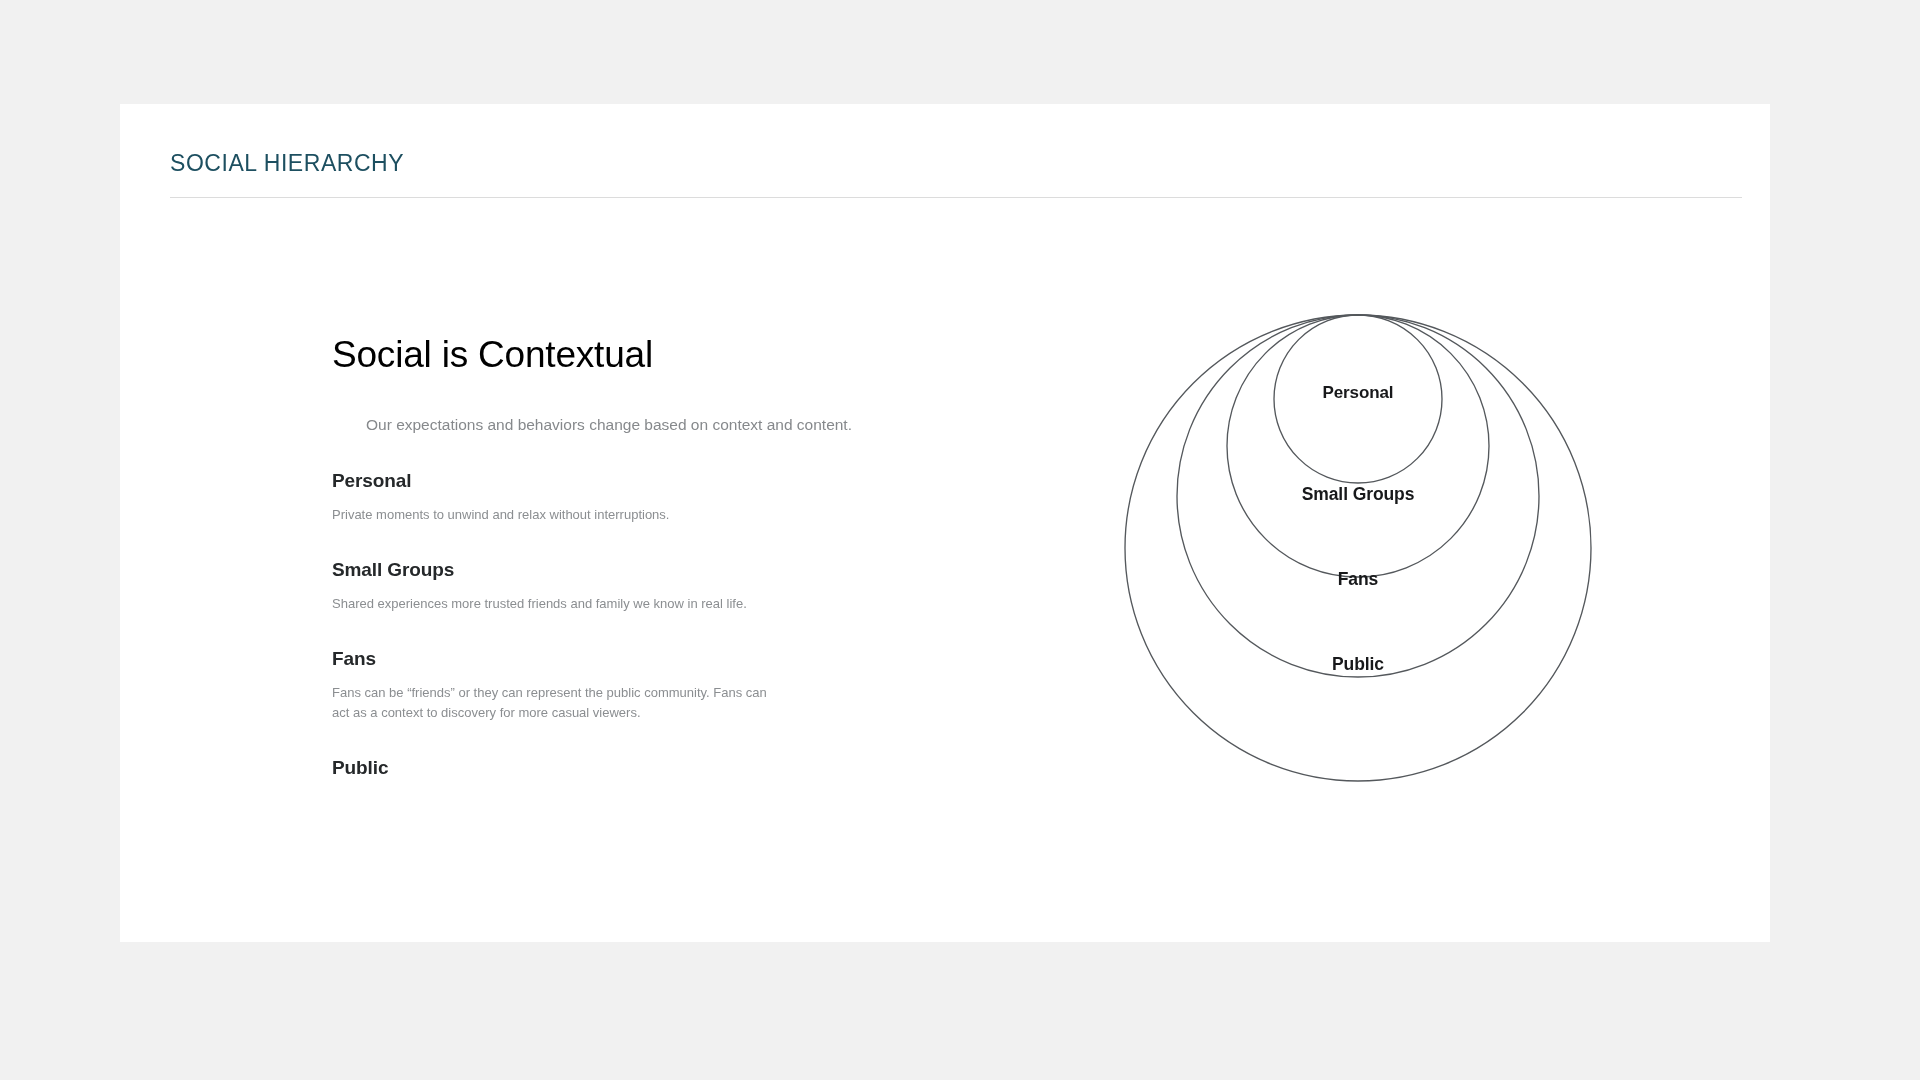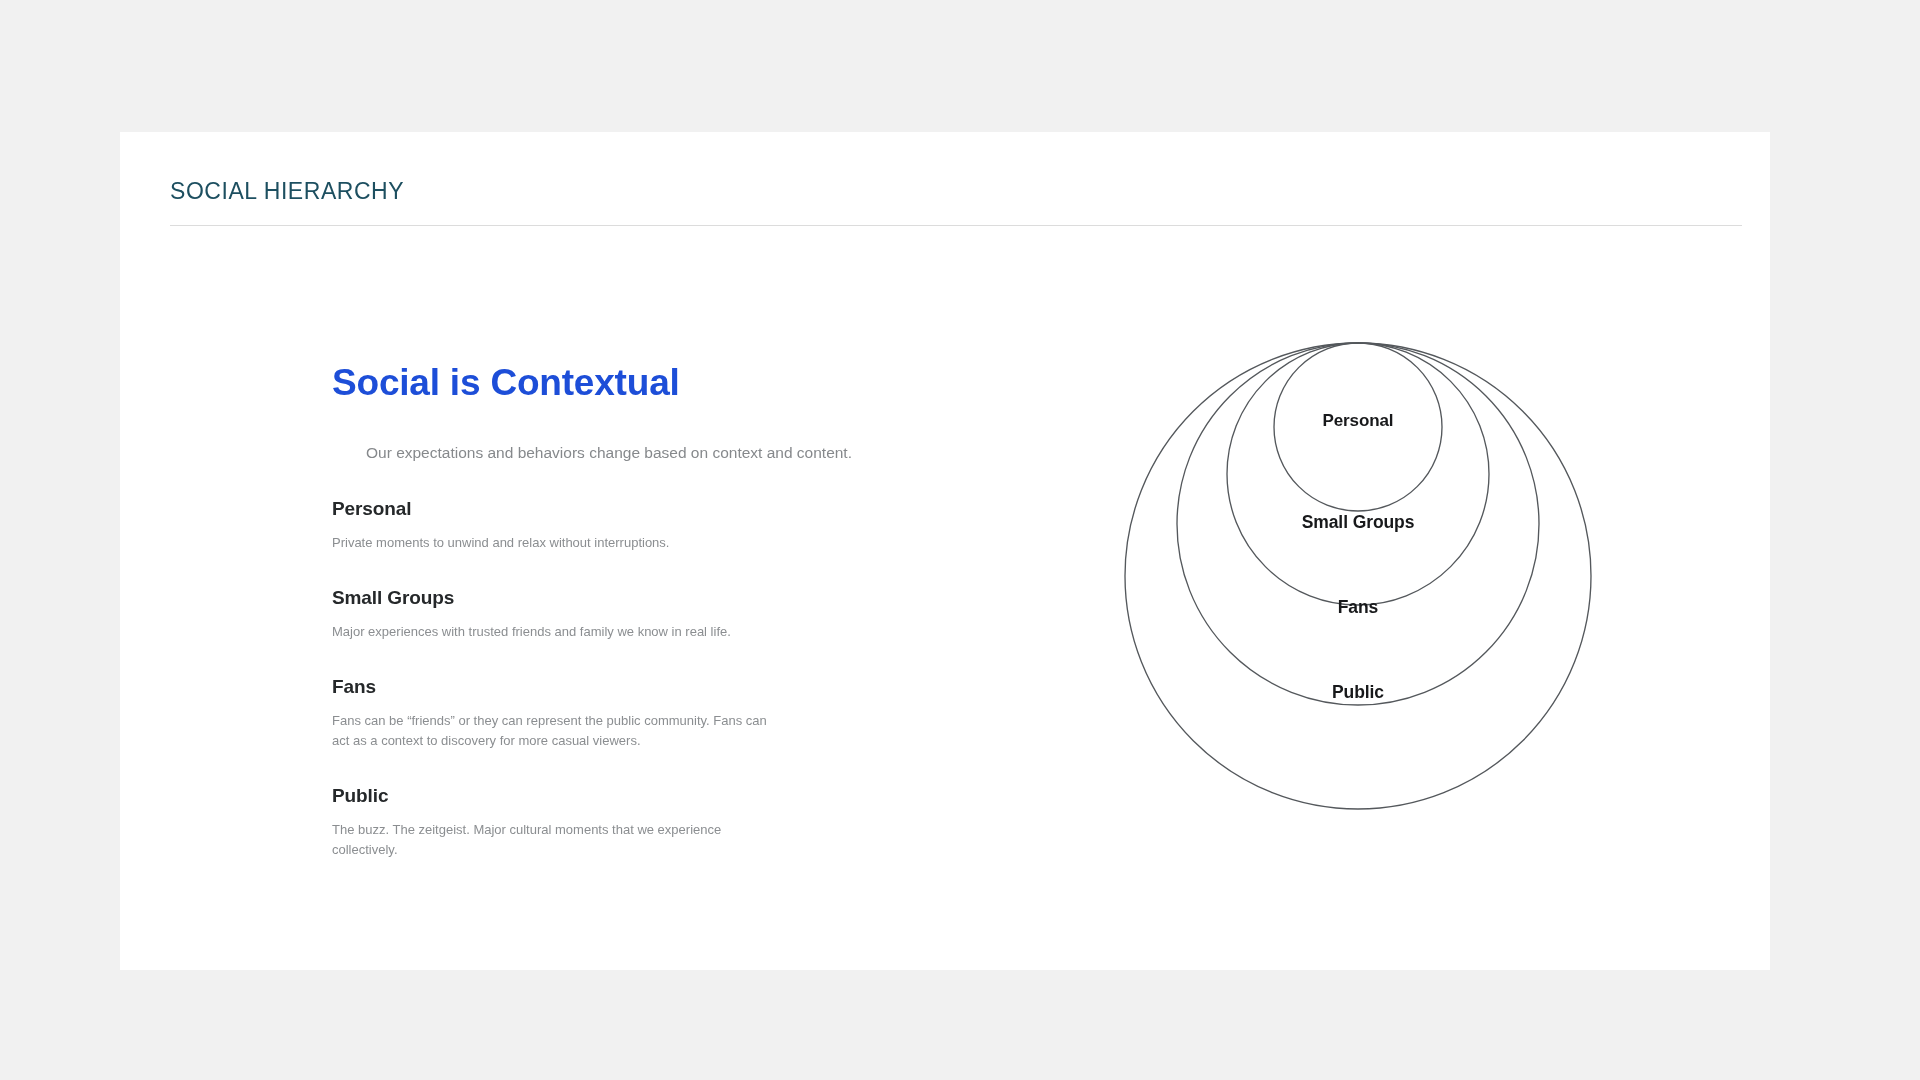--- a/index.html
+++ b/index.html
@@ -16,21 +16,21 @@
   }
   .page {
     position: relative;
     width: 1920px;
     height: 1080px;
     background: #f1f1f1;
   }
   .card {
     position: absolute;
     left: 120px;
-    top: 132px;
+    top: 104px;
     width: 1650px;
     height: 838px;
     background: #ffffff;
   }
   .slide-header {
     position: absolute;
     left: 50px;
     top: 46px;
     width: 1572px;
   }
@@ -61,22 +61,22 @@
 
   
   .text-col {
     position: absolute;
     left: 212px;
     top: 80px;
     width: 520px;
   }
   .headline {
     font-size: 37px;
-    font-weight: 700;
-    color: #1d4ed8;
+    font-weight: 400;
+    color: #000000;
     letter-spacing: -0.2px;
     line-height: 1.15;
     margin: 0 0 0 0;
   }
   .intro {
     margin-top: 37px;
     font-size: 15.5px;
     font-weight: 400;
     color: #86898c;
     line-height: 1.45;
@@ -144,31 +144,30 @@
         <div class="headline">Social is Contextual</div>
         <div class="intro">Our expectations and behaviors change based on context and content.</div>
 
         <div class="item">
           <div class="item-title">Personal</div>
           <div class="item-desc">Private moments to unwind and relax without interruptions.</div>
         </div>
 
         <div class="item">
           <div class="item-title">Small Groups</div>
-          <div class="item-desc">Major experiences with trusted friends and family we know in real life.</div>
+          <div class="item-desc">Shared experiences more trusted friends and family we know in real life.</div>
         </div>
 
         <div class="item">
           <div class="item-title">Fans</div>
           <div class="item-desc">Fans can be “friends” or they can represent the public community. Fans can act as a context to discovery for more casual viewers.</div>
         </div>
 
         <div class="item">
           <div class="item-title">Public</div>
-          <div class="item-desc">The buzz. The zeitgeist. Major cultural moments that we experience collectively.</div>
         </div>
       </div>
 
       <div class="diagram-col">
         <svg class="diagram-svg" width="620" height="560" viewBox="0 0 620 560">
           <g>
             <circle class="circle-ring" cx="358" cy="294" r="233" stroke="#54585c"></circle>
             <circle class="circle-ring" cx="358" cy="242" r="181" stroke="#54585c"></circle>
             <circle class="circle-ring" cx="358" cy="192" r="131" stroke="#54585c"></circle>
             <circle class="circle-ring" cx="358" cy="145" r="84" stroke="#54585c"></circle>

